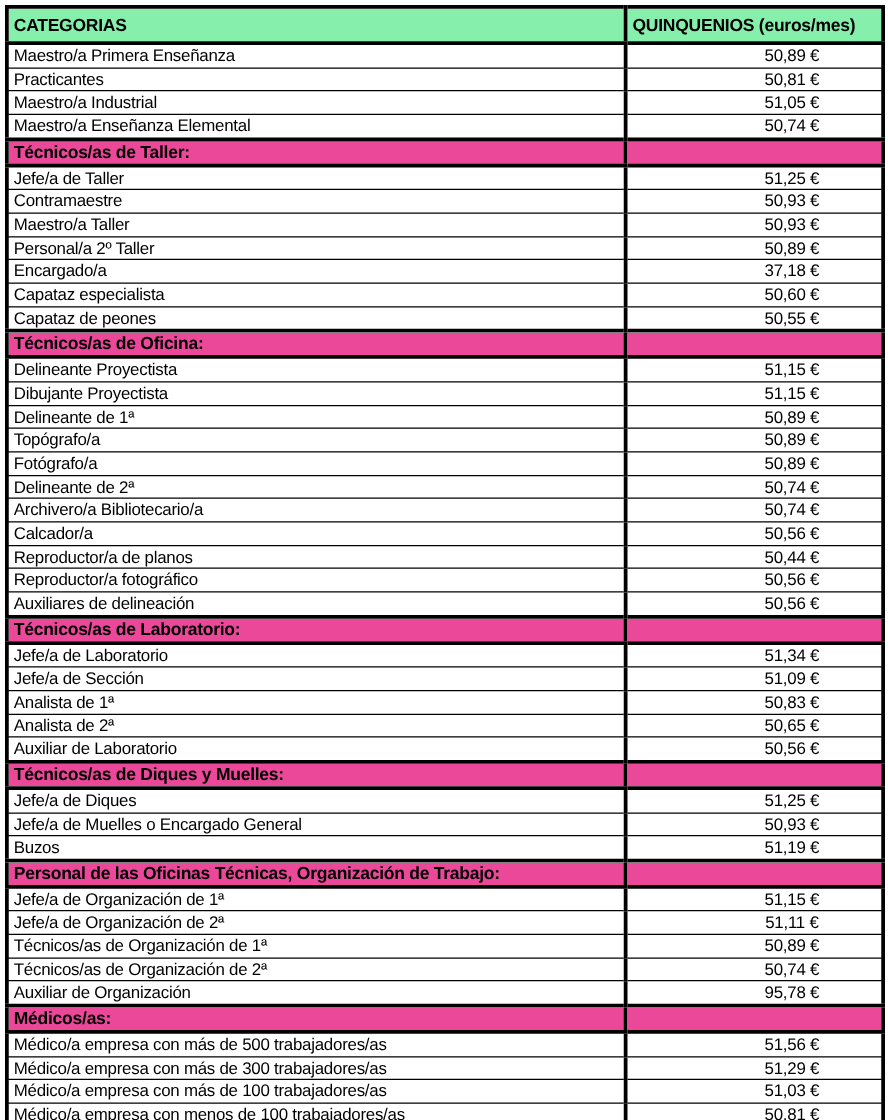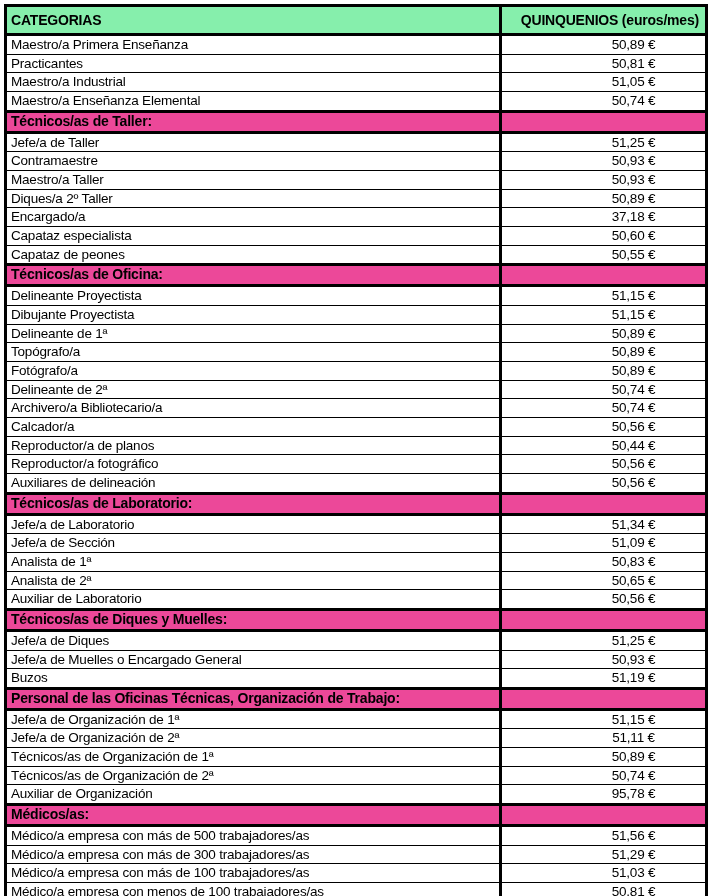--- a/index.html
+++ b/index.html
@@ -47,21 +47,20 @@
       background: #86efac;
       font-weight: bold;
       text-align: left;
       height: 26px;
       line-height: 26px;
       font-size: 14px;
       border-bottom: 3px solid #000;
     }
     table.q thead th.val-h {
       border-left: 3px solid #000;
-      text-align: right;
       padding-right: 6px;
     }
     table.q tr.section td {
       background: #ec4899;
       font-weight: bold;
       border-top: 3px solid #000;
       border-bottom: 3px solid #000;
       font-size: 14px;
     }
     table.q tr.section td.val {
@@ -110,21 +109,21 @@
         </tr>
         <tr>
           <td>Contramaestre</td>
           <td class="val">50,93 €</td>
         </tr>
         <tr>
           <td>Maestro/a Taller</td>
           <td class="val">50,93 €</td>
         </tr>
         <tr>
-          <td>Diques/a 2º Taller</td>
+          <td>Personal/a 2º Taller</td>
           <td class="val">50,89 €</td>
         </tr>
         <tr>
           <td>Encargado/a</td>
           <td class="val">37,18 €</td>
         </tr>
         <tr>
           <td>Capataz especialista</td>
           <td class="val">50,60 €</td>
         </tr>

